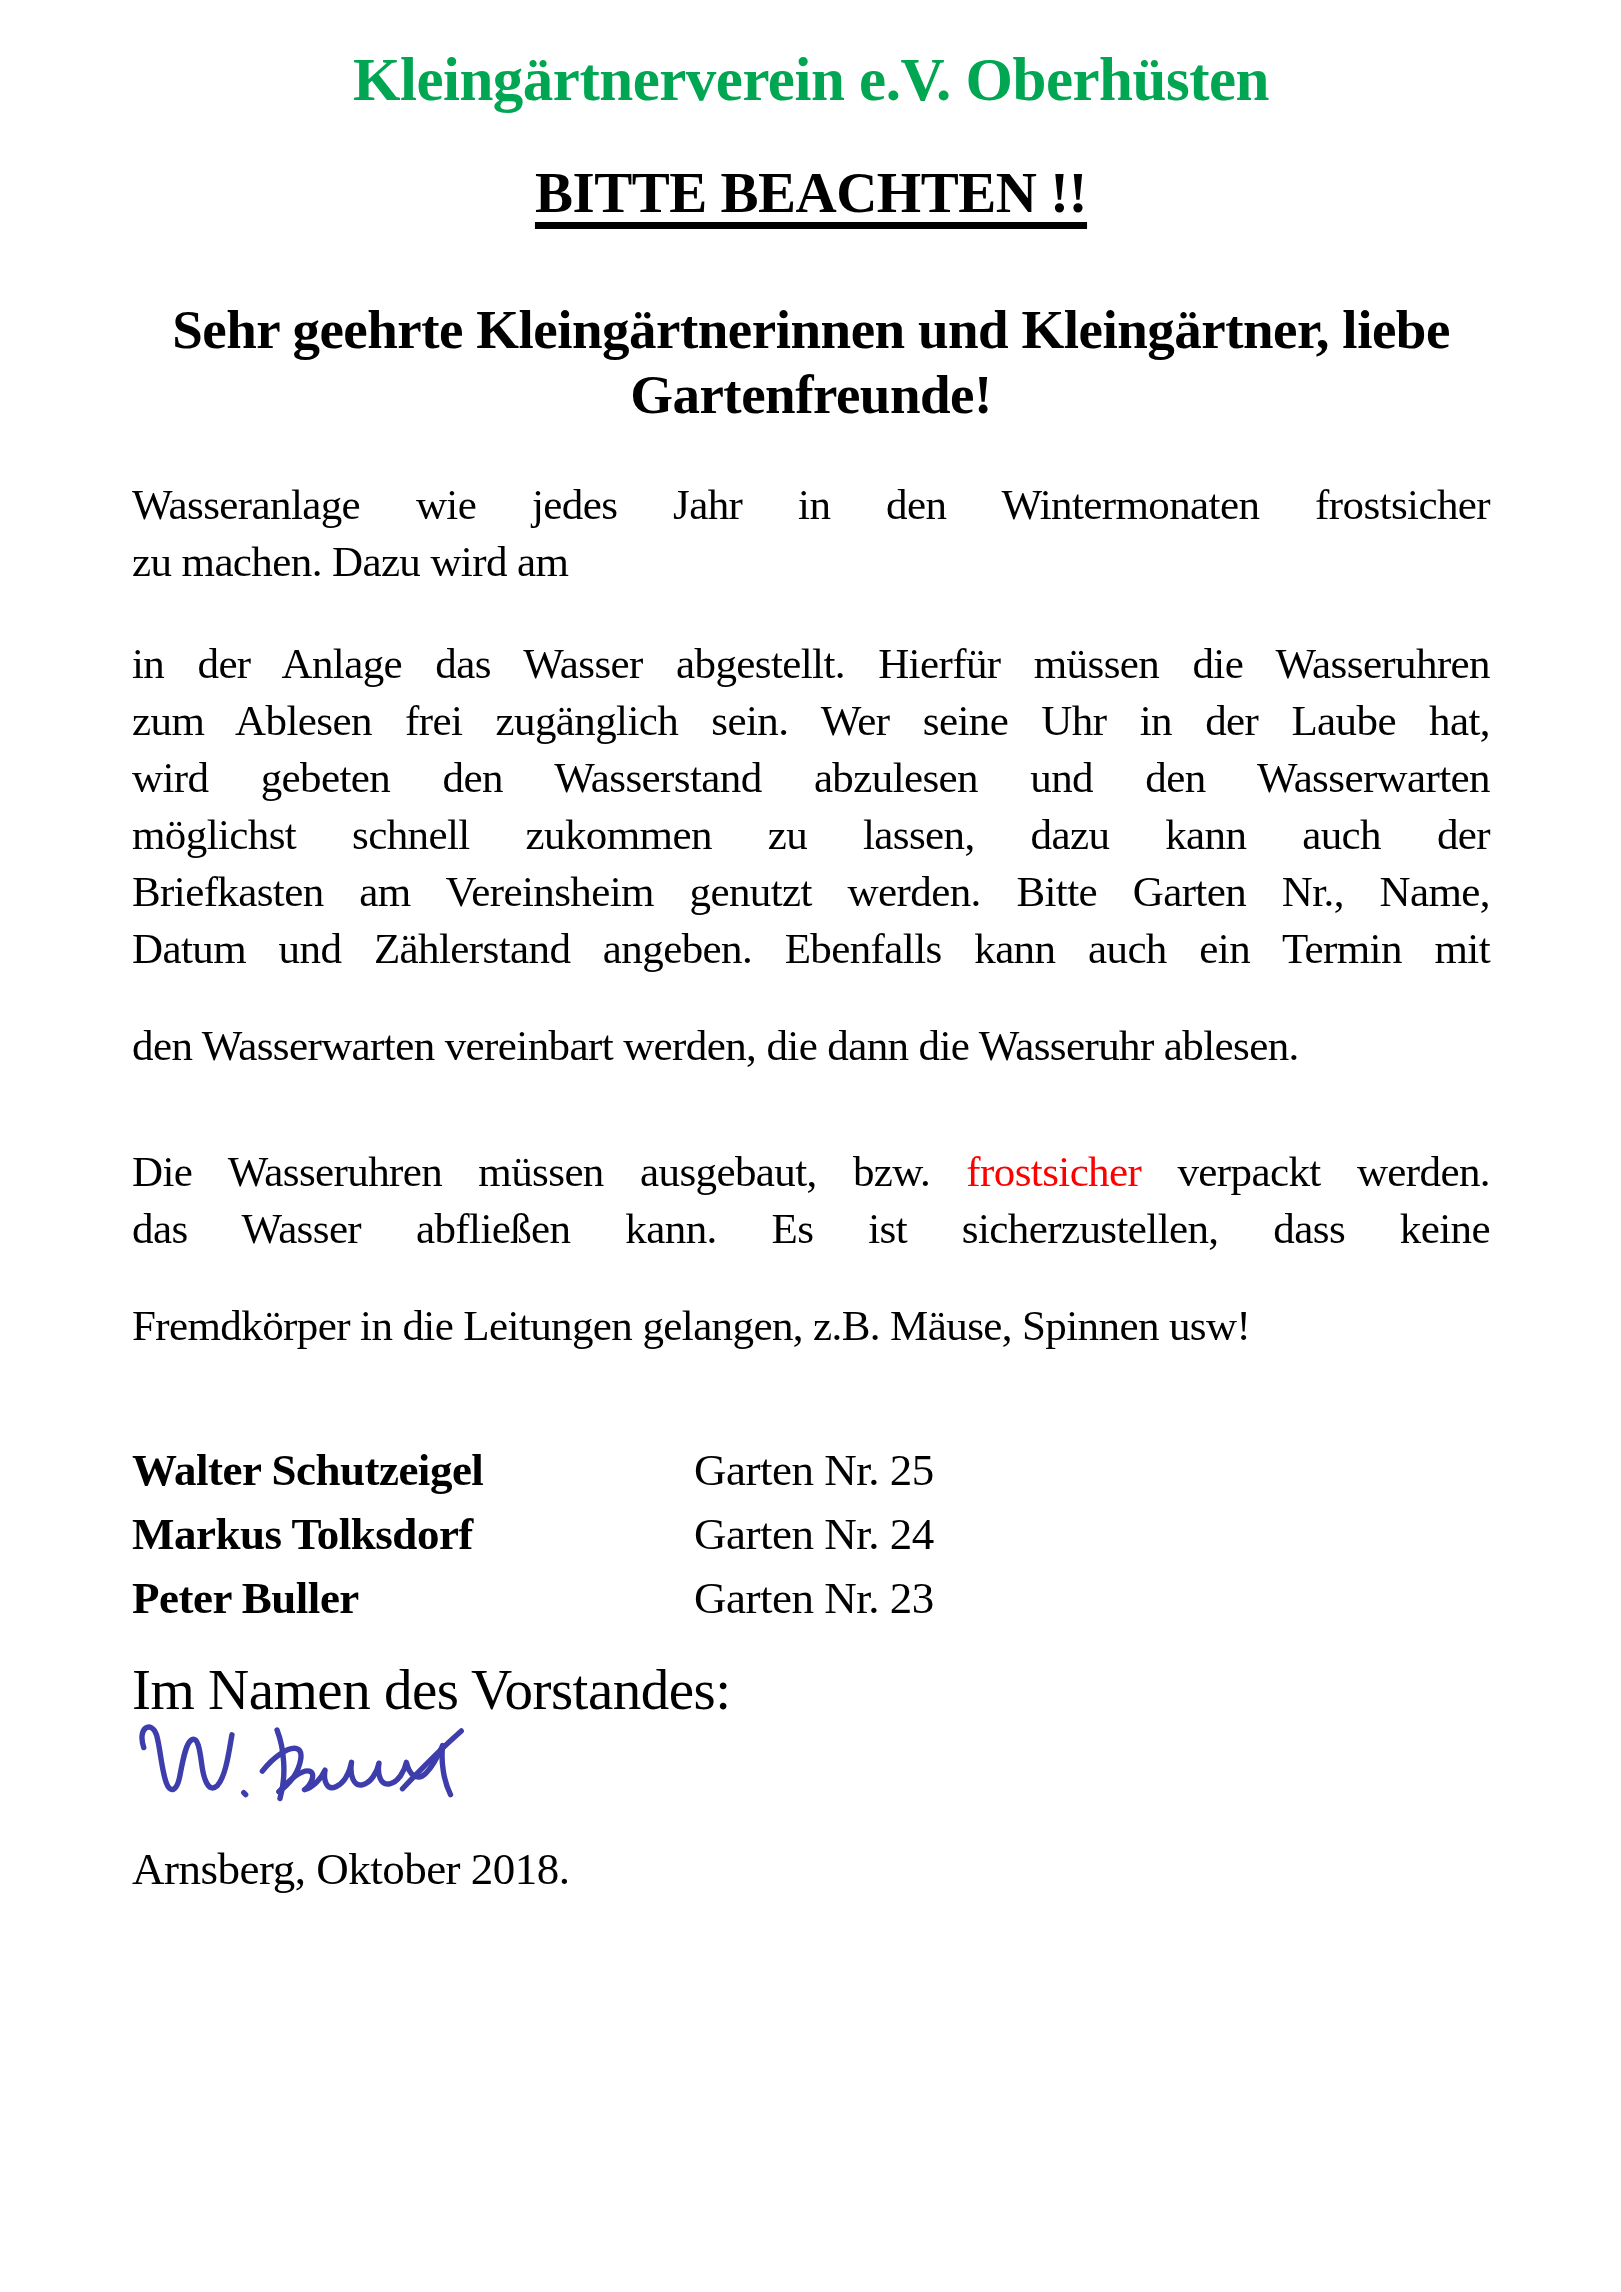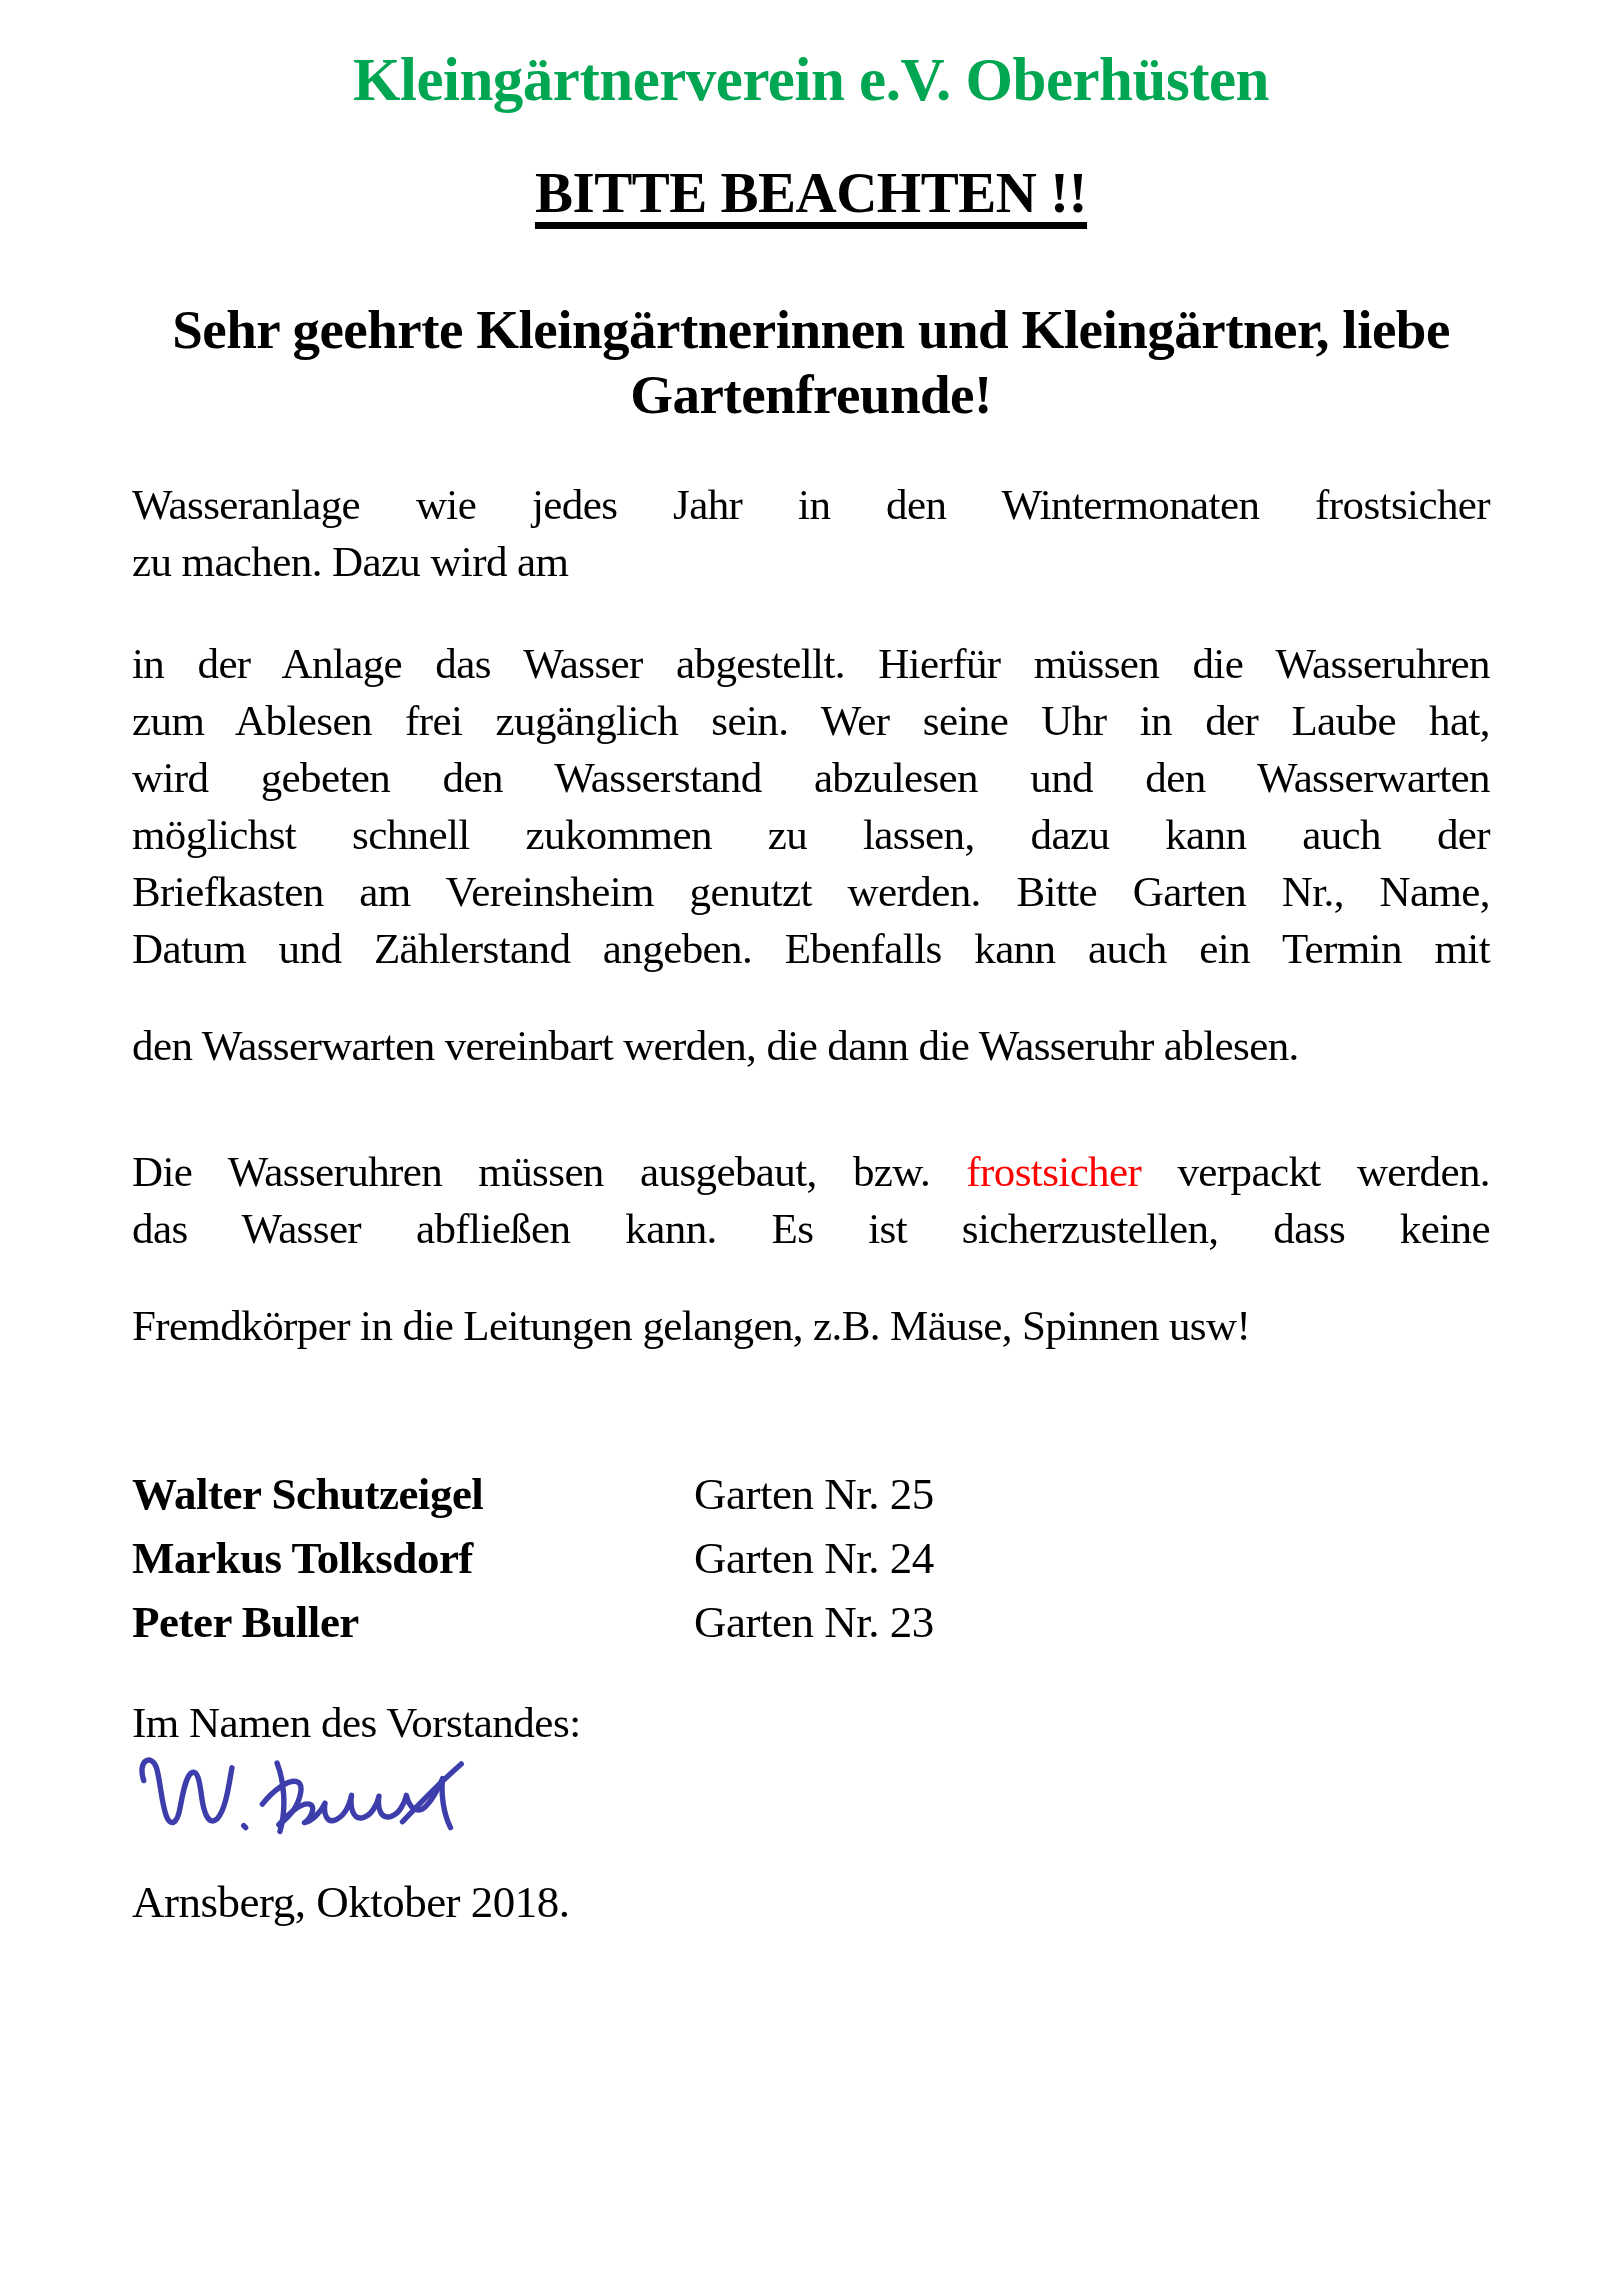--- a/index.html
+++ b/index.html
@@ -75,31 +75,31 @@
   }
   .date-heading .u {
     text-decoration: underline;
     text-decoration-thickness: 7.8px;
     text-underline-offset: 9.8px;
   }
   .para2 { margin-top: 45px; }
   .para3 { margin-top: 69px; }
   .red-word { color: #ff0000; }
   .contacts {
-    margin-top: 108px;
+    margin-top: 84px;
     display: grid;
     grid-template-columns: 562px auto;
     font-size: 45px;
     line-height: 64px;
     letter-spacing: -0.5px;
   }
   .contact-name { font-weight: bold; }
   .closing-line {
-    margin-top: 40px;
-    font-size: 43px;
+    margin-top: 31px;
+    font-size: 57px;
     line-height: 57px;
     letter-spacing: -0.5px;
   }
   .signature-block {
     margin-top: -3.9px;
     height: 123px;
   }
   .signature-block svg { display: block; }
   .date-line {
     margin-top: 3.9px;

